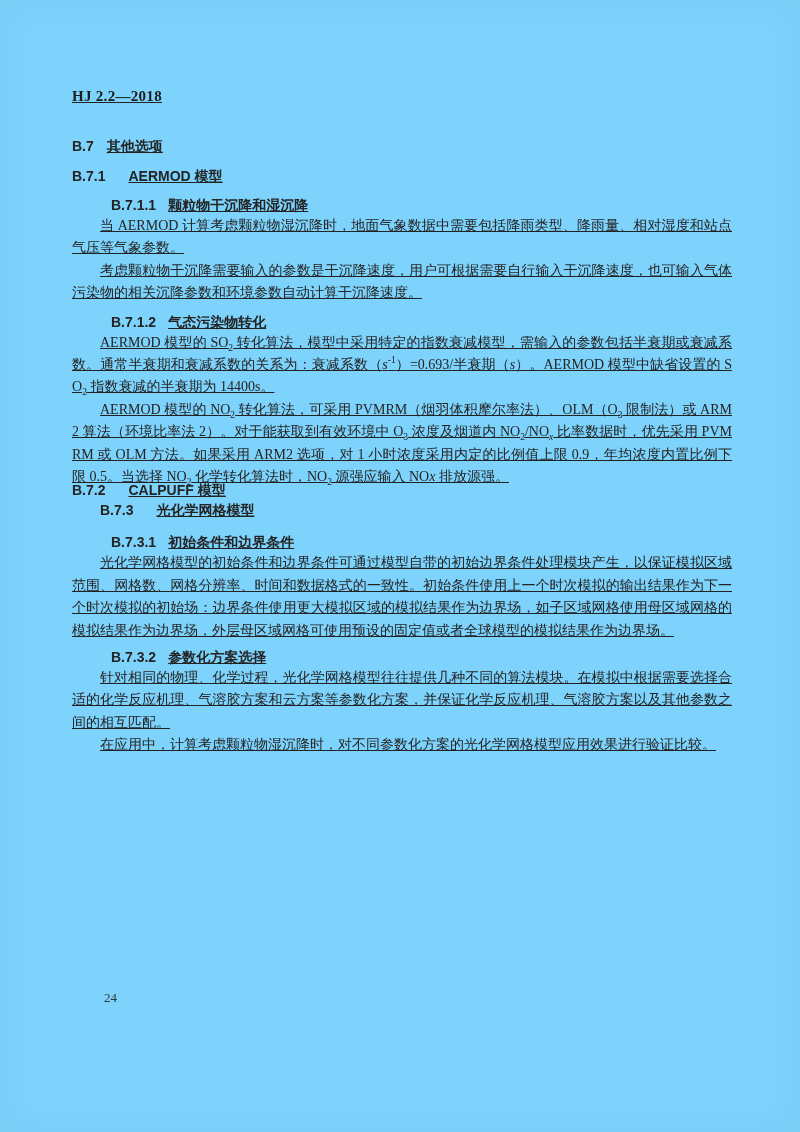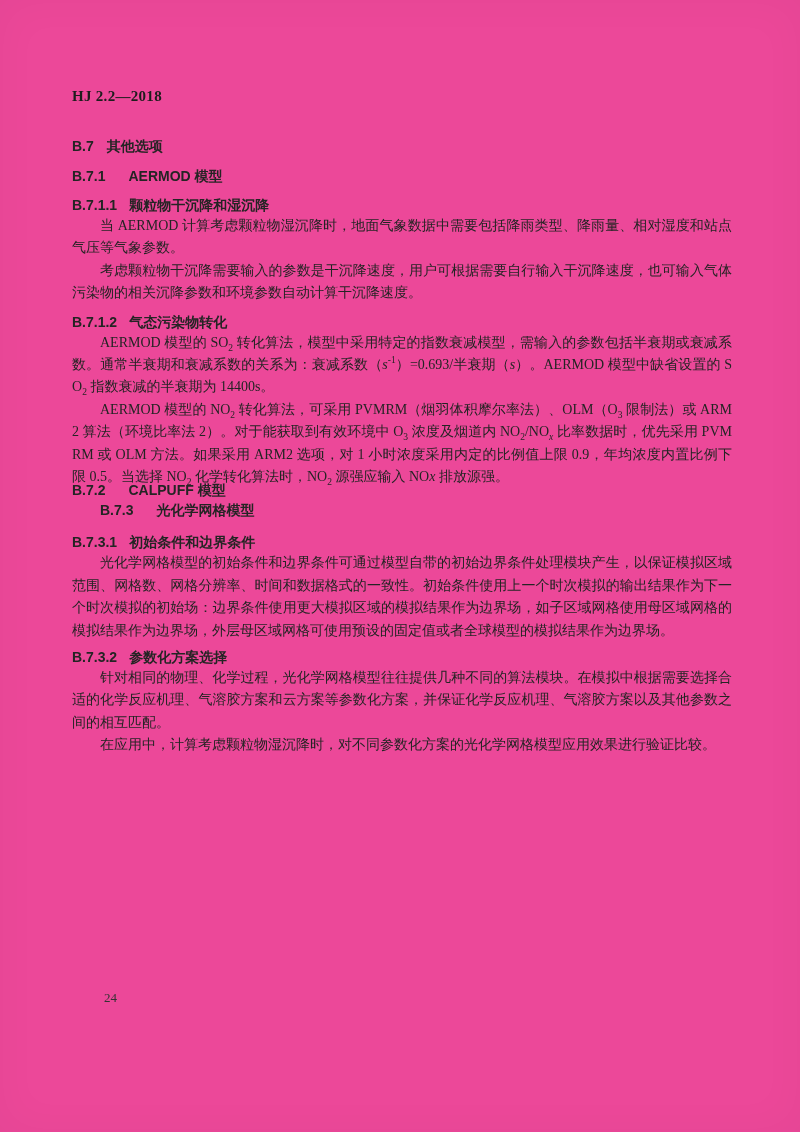--- a/index.html
+++ b/index.html
@@ -1,48 +1,49 @@
 <!DOCTYPE html>
 <html><head>
 <meta charset="utf-8">
 <style>
   html, body { margin: 0; padding: 0; background: #ffffff; }
   .page {
     position: relative;
     width: 800px;
     height: 1132px;
     margin: 0 auto;
-    background: #ec4899;
+    background: #7dd3fc;
     box-sizing: border-box;
     padding: 86px 68px 0 72px;
     font-family: "Liberation Serif", serif;
     color: #222222;
     box-shadow: inset 0 0 45px rgba(0,0,0,0.035);
     overflow: hidden;
+    text-decoration: underline;
   }
   .running-header {
     font-family: "Liberation Serif", serif;
     font-weight: bold;
     font-size: 15px;
     line-height: 20px;
     letter-spacing: 0.3px;
     color: #1d1d1d;
   }
   .h {
     font-family: "Liberation Sans", sans-serif;
     font-weight: bold;
     font-size: 14px;
     line-height: 20px;
     margin: 0;
     color: #242424;
   }
   .h .hl { display: inline-block; }
   .h.lvl2 .hl { margin-right: 13px; }
   .h.lvl3 .hl { margin-right: 23px; }
-  .h.lvl4 .hl { margin-right: 12px; }
+  .h.lvl4 .hl { margin-right: 12px; margin-left: 39px; }
   .h.inflow { line-height: 22.4px; }
   .mt30 { margin-top: 30px; }
   .mt11 { margin-top: 11px; }
   .mt10 { margin-top: 10px; }
   .mt9  { margin-top: 9px; }
   .mt8  { margin-top: 8px; }
   .mt7  { margin-top: 7px; }
   .mt5  { margin-top: 5px; }
   .mtn9 { margin-top: -9px; }
   .mtn3 { margin-top: -3px; padding-left: 28px; }

